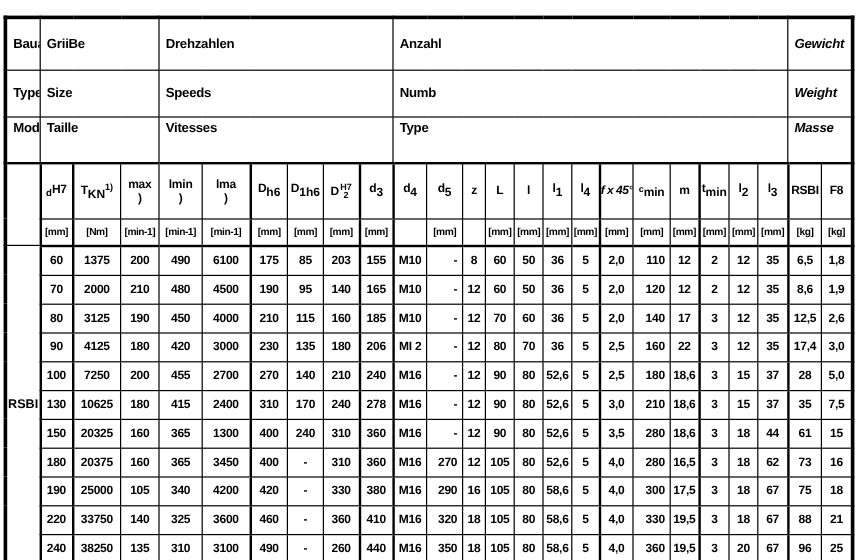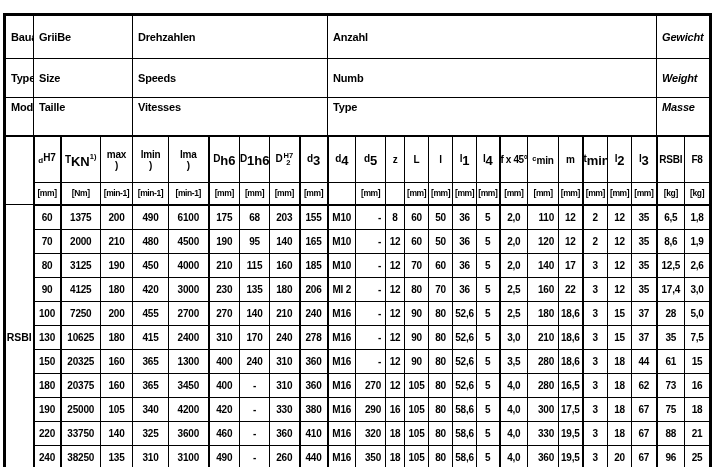--- a/index.html
+++ b/index.html
@@ -18,23 +18,23 @@
   td.cell-weight{text-align:center;padding-left:0;font-style:italic;}
   
   tr.colhead th{font-size:10px;height:45px;line-height:11px;font-weight:bold;}
   
   tr.units td{font-size:8.5px;height:21px;border-bottom-width:2px;letter-spacing:-0.4px;text-align:center;}
   
   tbody td{font-size:10px;height:23px;}
   td.label-cell{font-size:10.5px;border-right-width:2px;letter-spacing:0;}
   .b2r{border-right-width:2px !important;}
   .align-right{text-align:right;padding-right:4px;}
-  .small{font-size:8.5px;letter-spacing:-0.4px;}
+  .small{font-size:8.5px;letter-spacing:-0.4px;font-style:italic;}
   
-  .sub{font-size:13px;vertical-align:-3px;letter-spacing:0;}
+  .sub{font-size:10px;vertical-align:-3px;letter-spacing:0;}
   .sup{font-size:7.5px;vertical-align:4px;letter-spacing:0;}
   .presub{font-size:8px;vertical-align:-2px;letter-spacing:0;}
   .presup{font-size:7.5px;vertical-align:3px;letter-spacing:0;}
   .stack{display:inline-block;vertical-align:middle;font-size:7.5px;line-height:7.5px;text-align:center;padding-left:1px;letter-spacing:0;}
   .line2{display:block;line-height:9px;margin-top:1px;}
 </style>
 </head>
 <body>
 
 <div class="page">
@@ -144,21 +144,21 @@
     </thead>
     <tbody id="data-body">
         <tr>
           <td class="label-cell" rowspan="11">RSBI</td>
           <td class="b2r">60</td>
           <td>1375</td>
           <td>200</td>
           <td>490</td>
           <td class="b2r">6100</td>
           <td>175</td>
-          <td>68</td>
+          <td>85</td>
           <td class="b2r">203</td>
           <td class="b2r">155</td>
           <td>M10</td>
           <td class=" align-right">-</td>
           <td>8</td>
           <td>60</td>
           <td>50</td>
           <td>36</td>
           <td class="b2r">5</td>
           <td>2,0</td>

